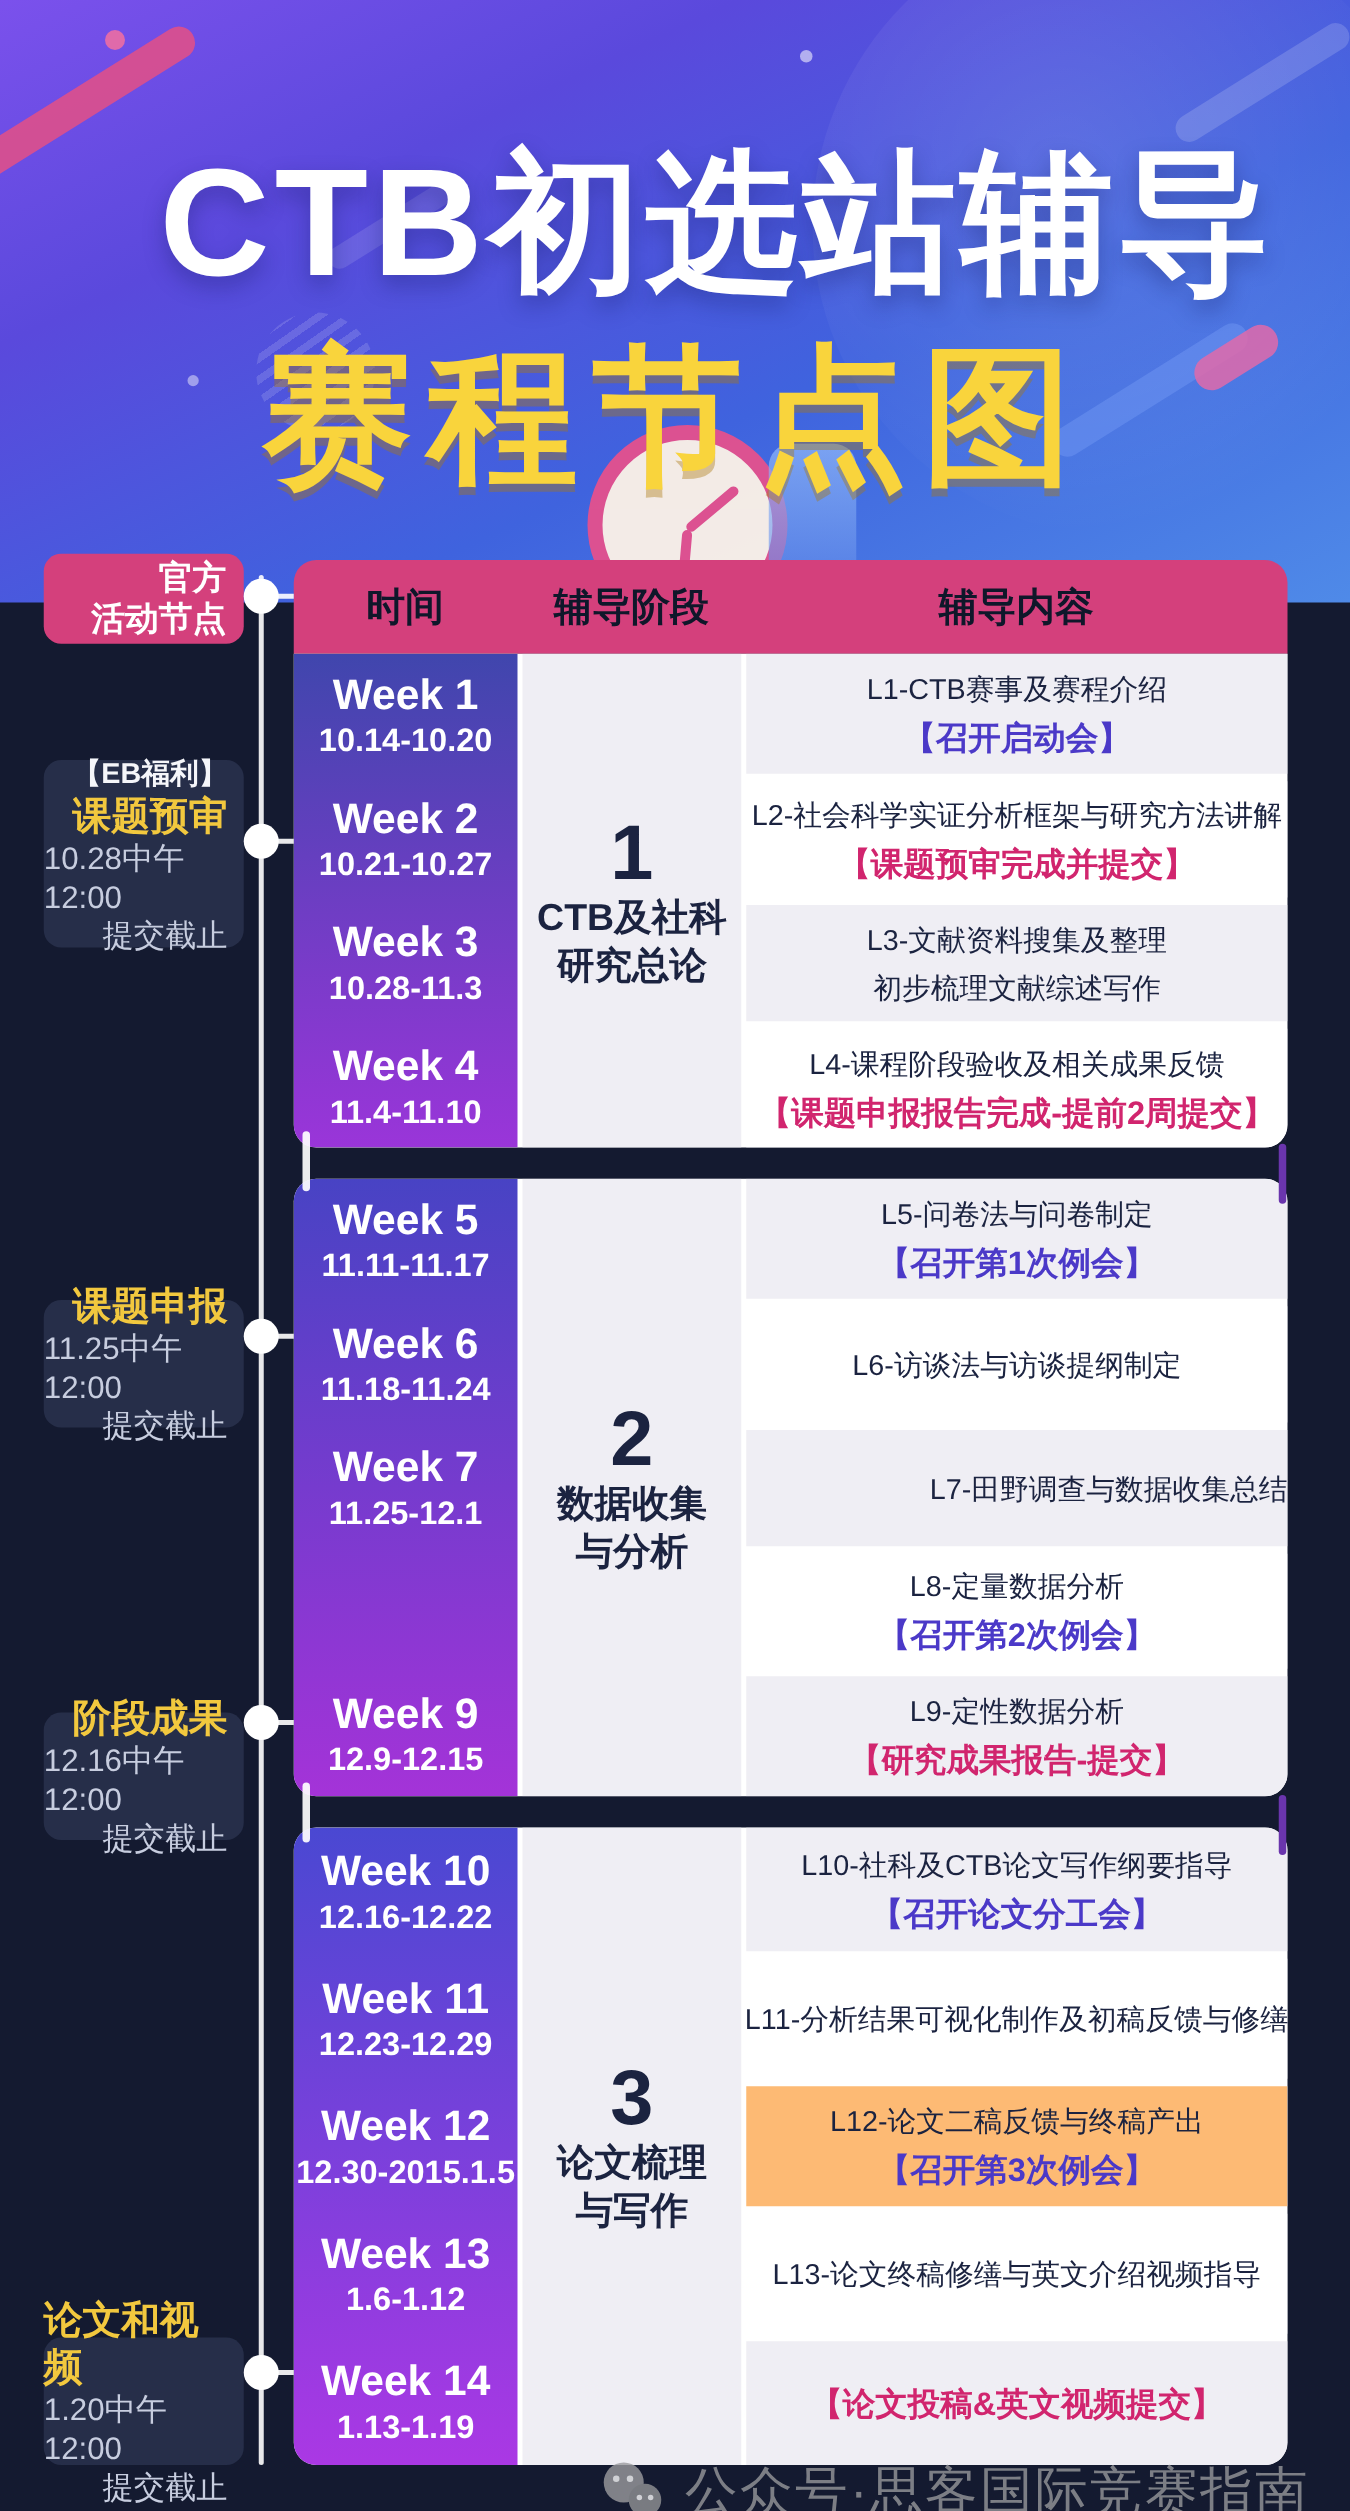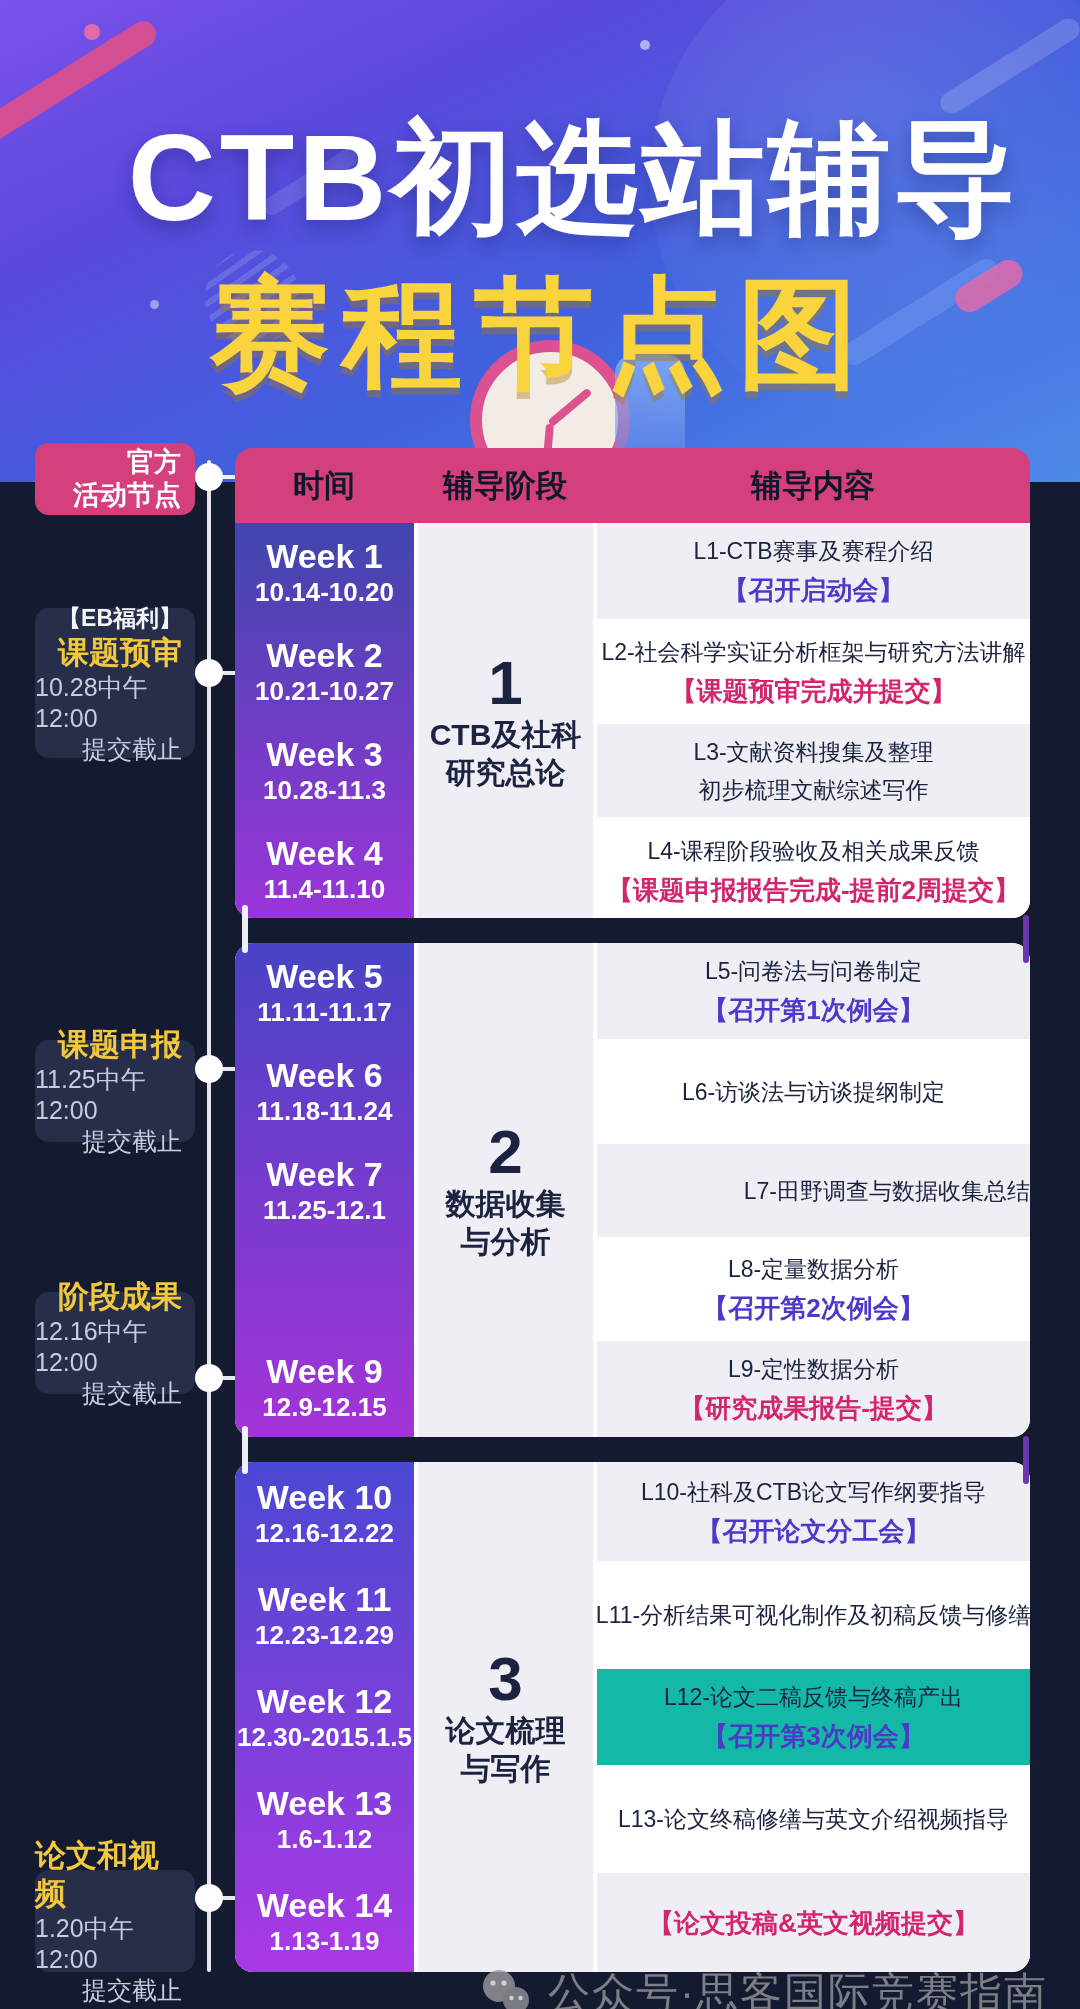--- a/index.html
+++ b/index.html
@@ -100,21 +100,21 @@
       <div class="tag">【EB福利】</div>
       <div class="ttl">课题预审</div>
       <div class="dl">10.28中午12:00</div>
       <div class="dl">提交截止</div>
     </div>
     <div class="side-card" style="top: 1040px; height: 102px;">
       <div class="ttl">课题申报</div>
       <div class="dl">11.25中午12:00</div>
       <div class="dl">提交截止</div>
     </div>
-    <div class="side-card" style="top: 1292px; height: 102px;">
+    <div class="side-card" style="top: 1370px; height: 102px;">
       <div class="ttl">阶段成果</div>
       <div class="dl">12.16中午12:00</div>
       <div class="dl">提交截止</div>
     </div>
     <div class="side-card" style="top: 1870px; height: 102px;">
       <div class="ttl">论文和视频</div>
       <div class="dl">1.20中午12:00</div>
       <div class="dl">提交截止</div>
     </div>
   </div>
@@ -243,21 +243,21 @@
           <div class="sl">与写作</div>
         </div>
       </div>
       <div class="ccell" style="top: 0px; height: 99px; background: rgb(239, 238, 244);">
         <div class="l1">L10-社科及CTB论文写作纲要指导</div>
         <div class="hi indigo">【召开论文分工会】</div>
       </div>
       <div class="ccell" style="top: 105px; height: 96px; background: rgb(255, 255, 255);">
         <div class="l1">L11-分析结果可视化制作及初稿反馈与修缮</div>
       </div>
-      <div class="ccell" style="top: 207px; height: 96px; background: #14b8a6;">
+      <div class="ccell" style="top: 207px; height: 96px; background: #fdba74;">
         <div class="l1">L12-论文二稿反馈与终稿产出</div>
         <div class="hi indigo">【召开第3次例会】</div>
       </div>
       <div class="ccell" style="top: 309px; height: 96px; background: rgb(255, 255, 255);">
         <div class="l1">L13-论文终稿修缮与英文介绍视频指导</div>
       </div>
       <div class="ccell" style="top: 411px; height: 99px; background: rgb(239, 238, 244);">
         <div class="hi pink">【论文投稿&amp;英文视频提交】</div>
       </div>
     </div>

